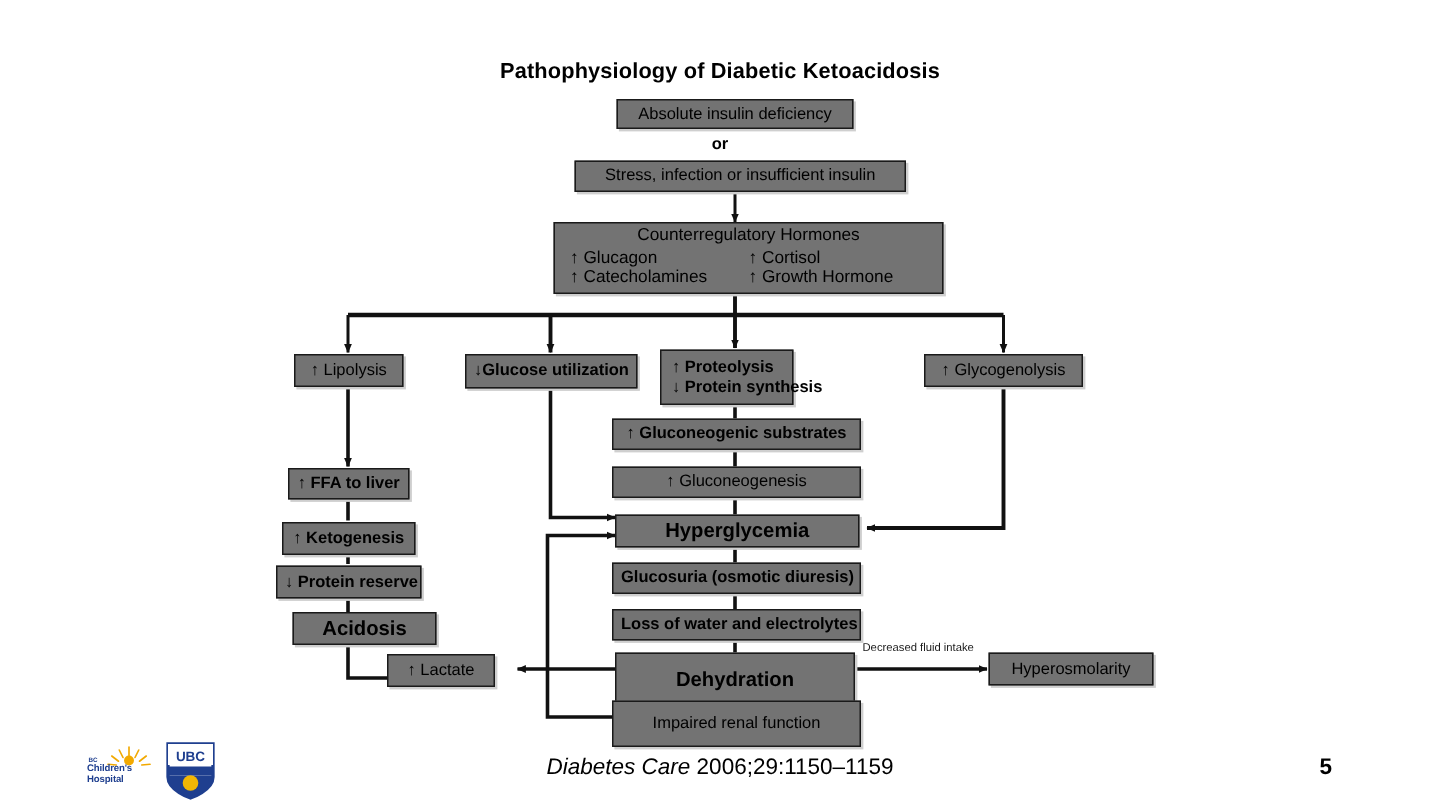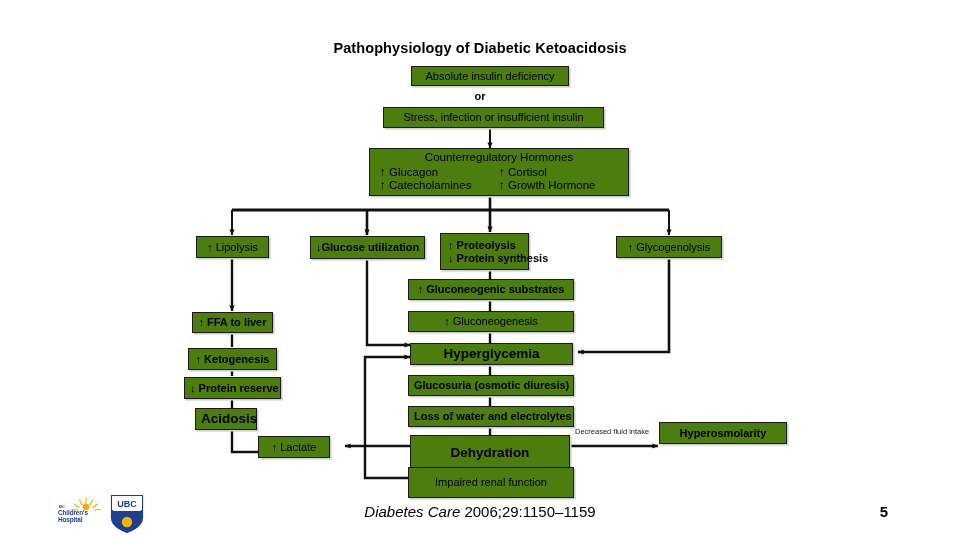--- a/index.html
+++ b/index.html
@@ -18,21 +18,21 @@
     font-size:14.5px;font-weight:bold;letter-spacing:.1px;
   }
   .or-label{
     position:absolute;text-align:center;width:100%;top:90px;
     font-size:11px;font-weight:bold;
   }
 
   
   .box{
     position:absolute;box-sizing:border-box;
-    background:#4d7c0f;
+    background:#737373;
     border:1.1px solid #1a1a1a;
     box-shadow:1.6px 1.6px 0 0 #cfcfcf;
     display:flex;align-items:center;justify-content:center;
     text-align:center;
     font-size:11px;line-height:1.15;
     padding:1px 5px;
     white-space:nowrap;
   }
   .box.bold{font-weight:bold;}
   .box.big{font-size:13.5px;font-weight:bold;}
@@ -181,21 +181,21 @@
   </div>
 
   <div class="box bold" style="left:188px;top:348px;width:89px;height:22px;">
     <span class="ln">↑ Ketogenesis</span>
   </div>
 
   <div class="box bold" style="left:184px;top:377px;width:97px;height:22px;">
     <span class="ln">↓ Protein reserve</span>
   </div>
 
-  <div class="box big" style="left:195px;top:408px;width:62px;height:22px;">
+  <div class="box big" style="left:195px;top:408px;width:96px;height:22px;">
     <span class="ln">Acidosis</span>
   </div>
 
   <div class="box" style="left:258px;top:436px;width:72px;height:22px;">
     <span class="ln">↑ Lactate</span>
   </div>
 
   <div class="box bold" style="left:408px;top:279px;width:166px;height:21px;">
     <span class="ln">↑ Gluconeogenic substrates</span>
   </div>
@@ -219,21 +219,21 @@
   <div class="box big" style="left:410px;top:435px;width:160px;height:36px;">
     <span class="ln">Dehydration</span>
   </div>
 
   <div class="box" style="left:408px;top:467px;width:166px;height:31px;">
     <span class="ln">Impaired renal function</span>
   </div>
 
   <div class="caption" style="left:575px;top:427px;">Decreased fluid intake</div>
 
-  <div class="box" style="left:659px;top:422px;width:128px;height:22px;font-weight:bold;">
+  <div class="box" style="left:659px;top:435px;width:110px;height:22px;">
     <span class="ln">Hyperosmolarity</span>
   </div>
 </div>
 
 <div class="footer-cite">
   <span class="jr">Diabetes Care</span><span> 2006;29:1150–1159</span>
 </div>
 
 <div class="slide-num">5</div>
 

